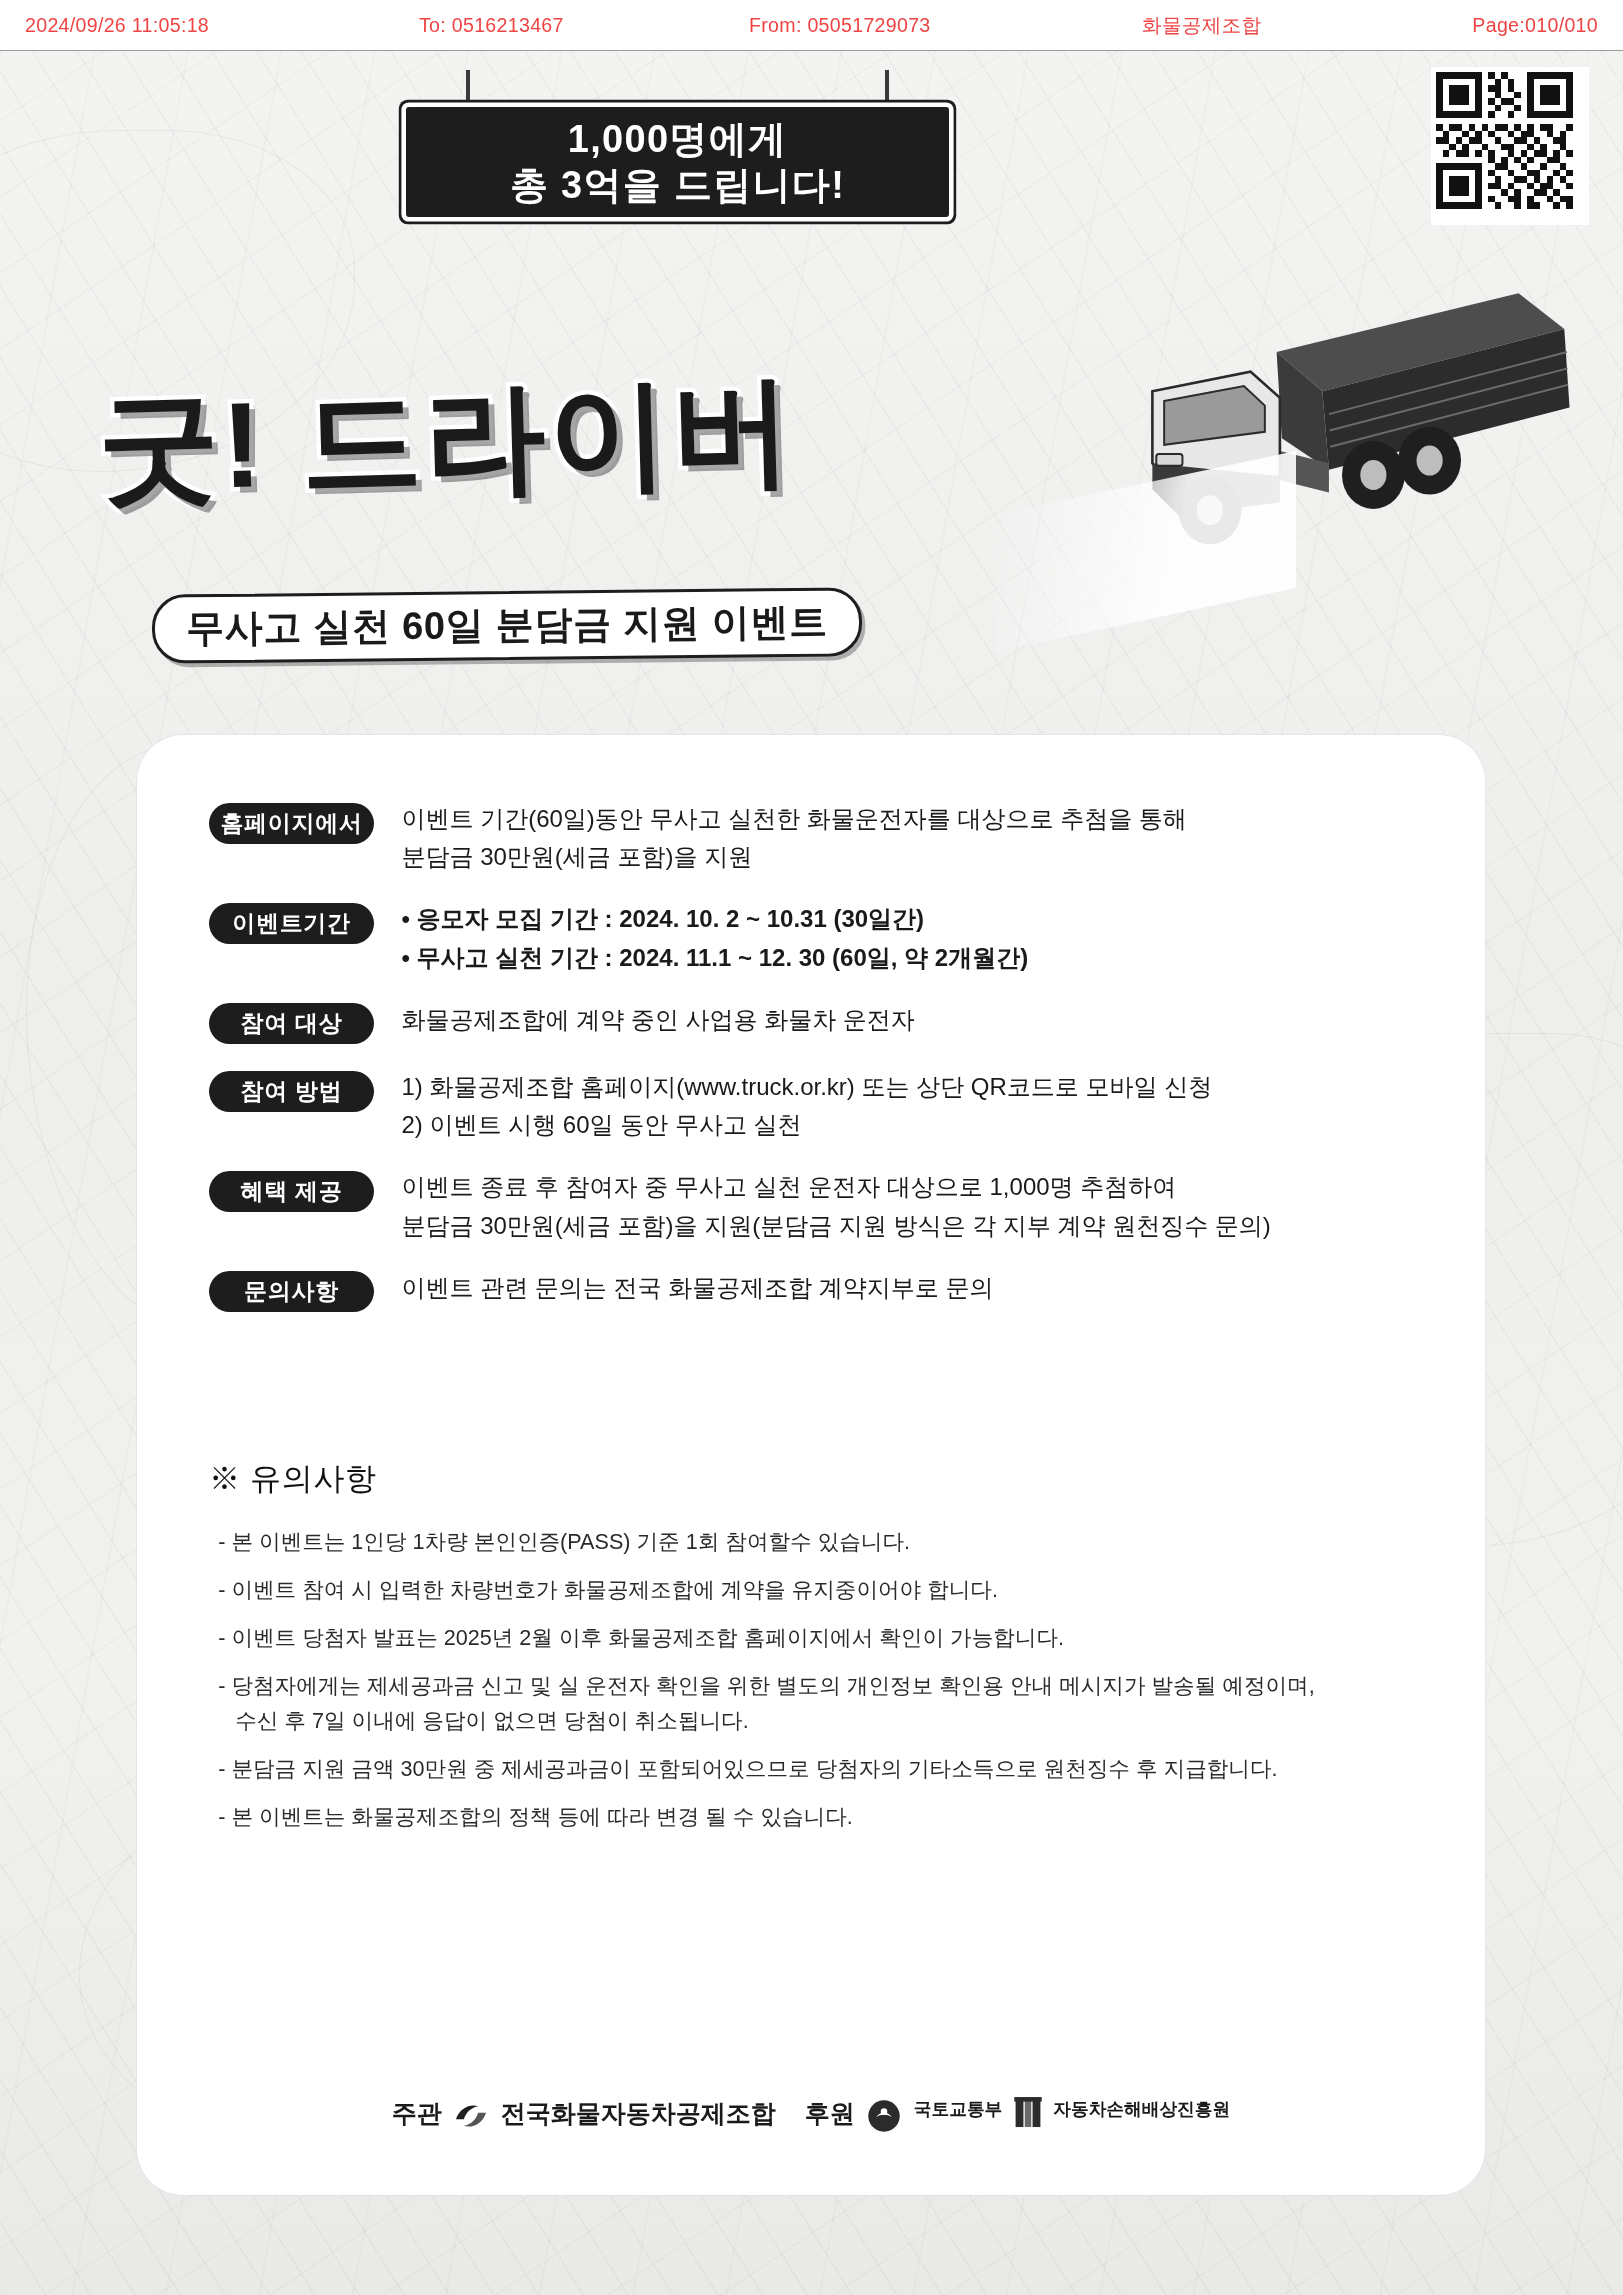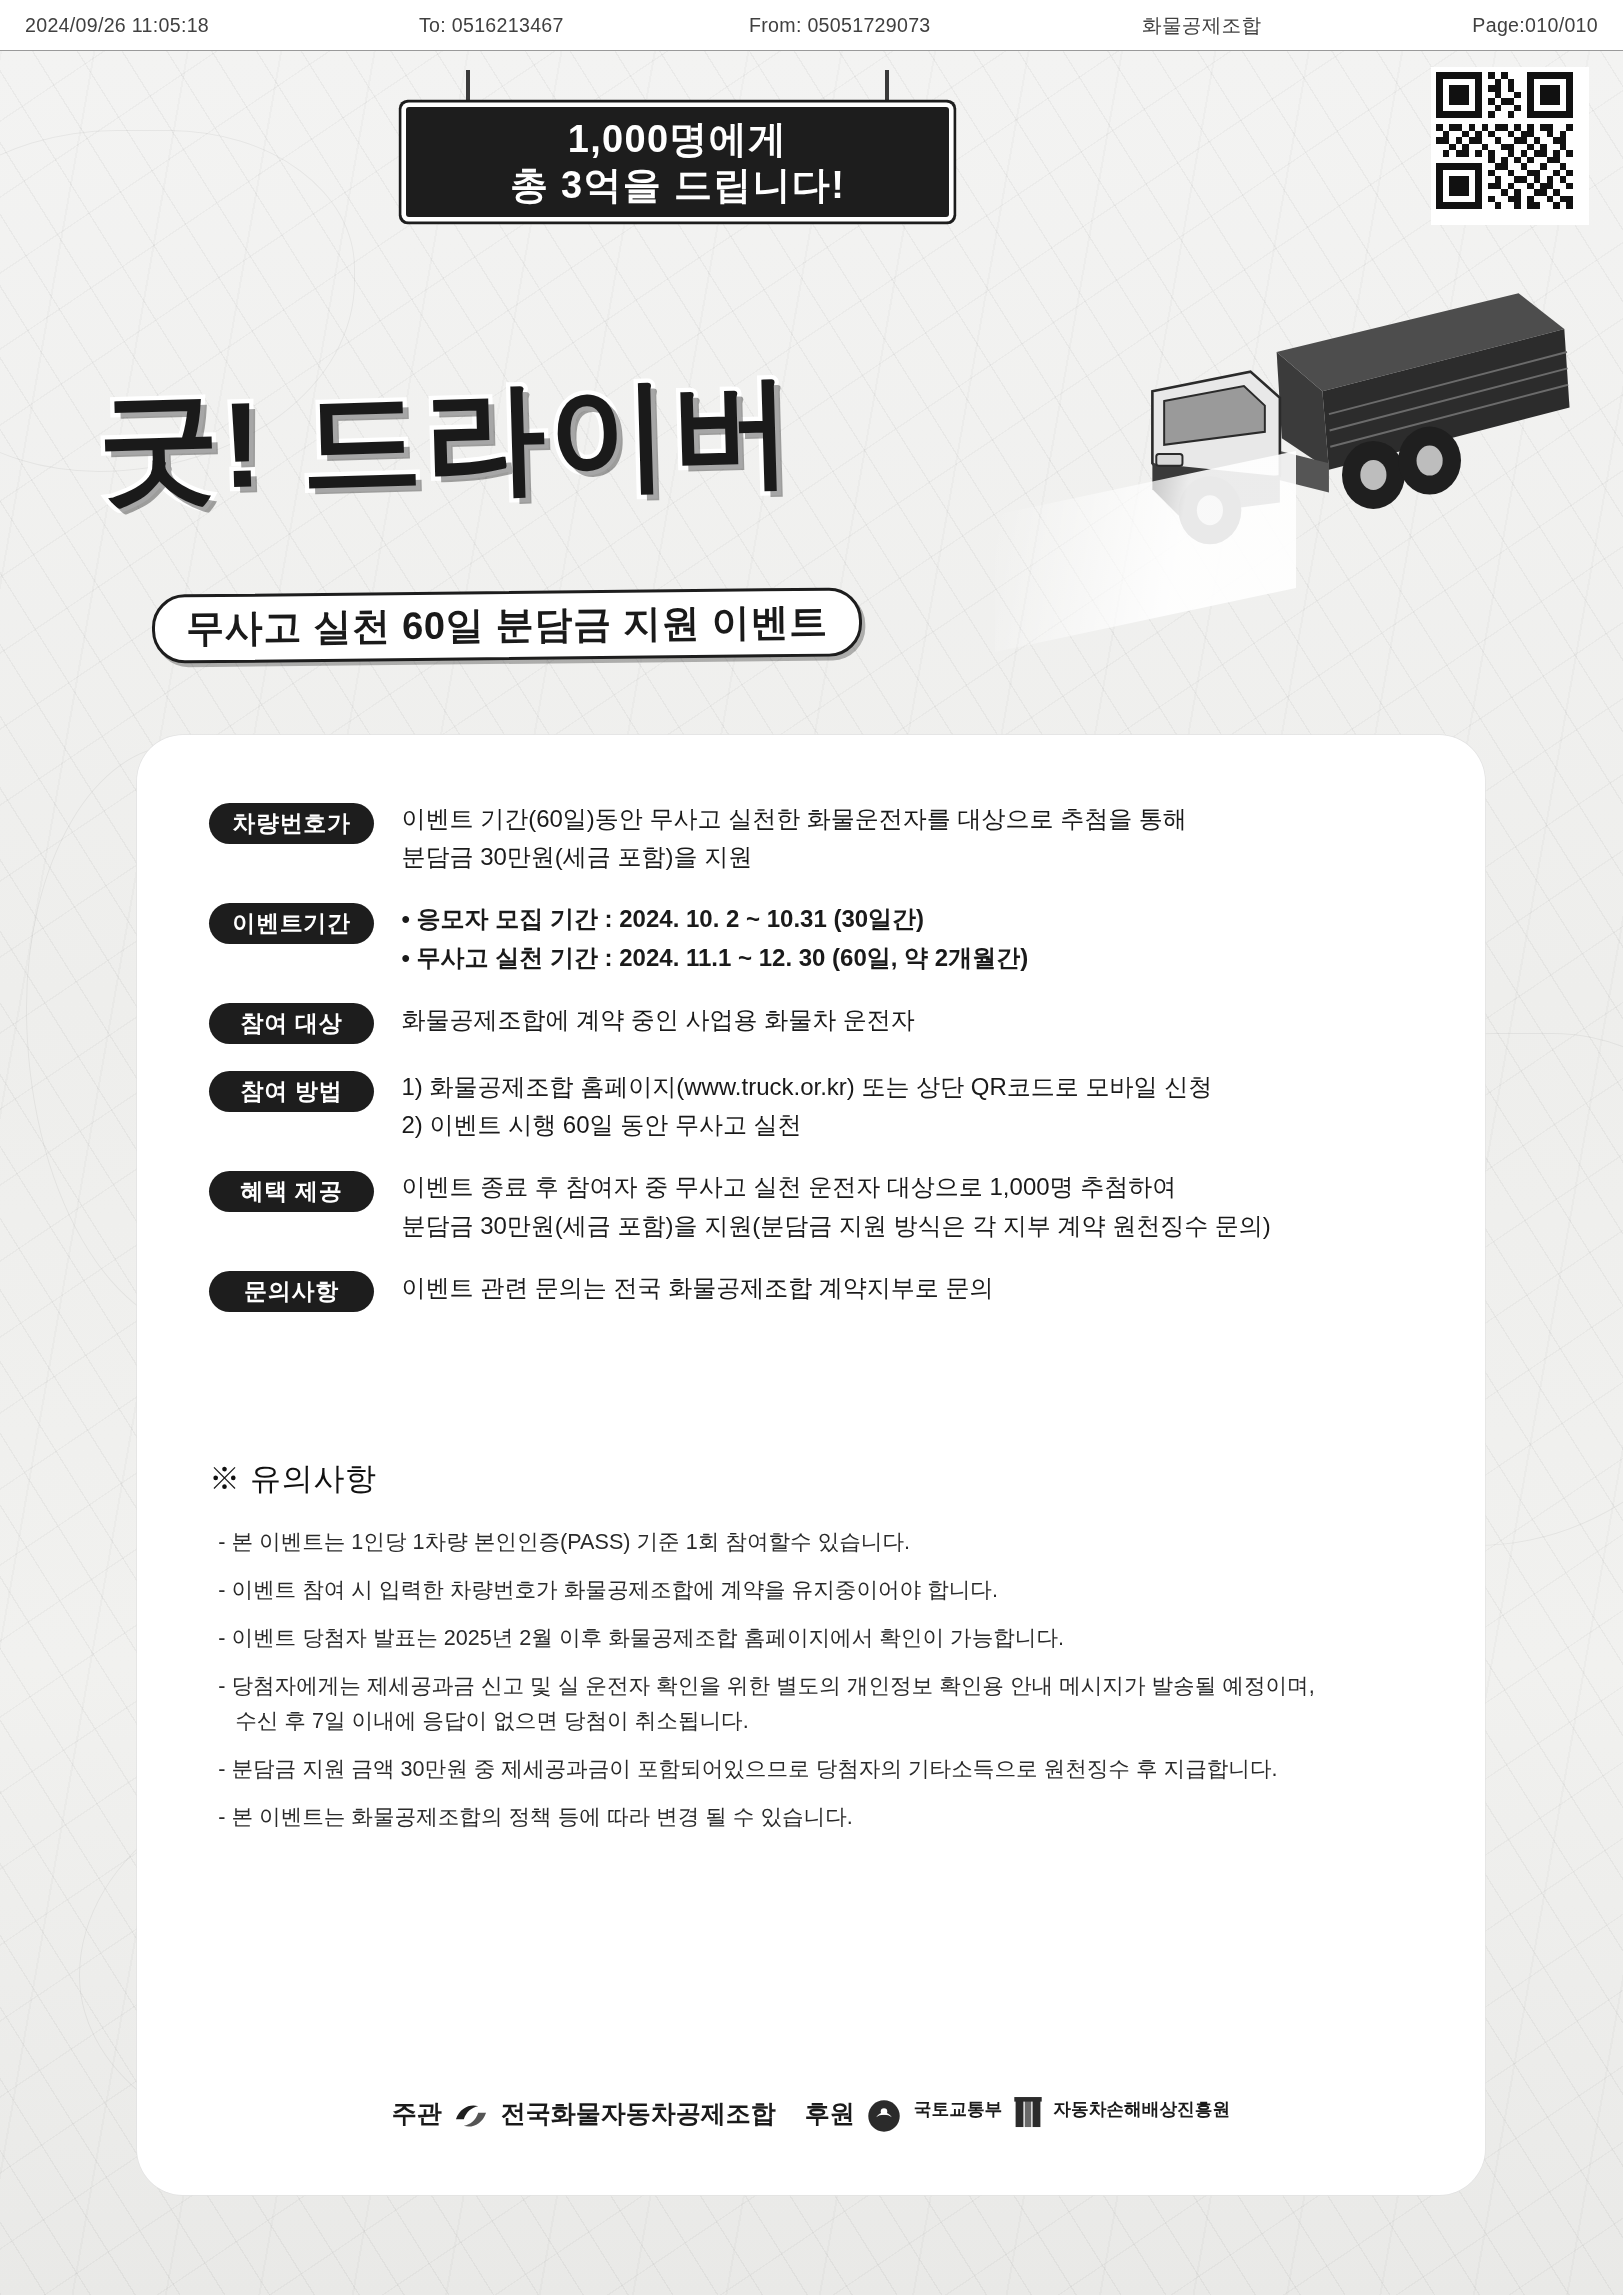--- a/index.html
+++ b/index.html
@@ -18,21 +18,21 @@
 
   
   .fax-header {
     position: absolute;
     top: 0; left: 0;
     width: 1623px;
     height: 51px;
     display: flex;
     align-items: center;
     font-size: 19.6px;
-    color: #404040;
+    color: #ef4444;
     letter-spacing: 0.3px;
   }
   .fax-header .fh-item { white-space: nowrap; }
   .fh-datetime { position: absolute; left: 25px; }
   .fh-to       { position: absolute; left: 419px; }
   .fh-from     { position: absolute; left: 749px; }
   .fh-org      { position: absolute; left: 1142px; }
   .fh-page     { position: absolute; right: 25px; }
   .fax-rule {
     position: absolute;
@@ -433,21 +433,21 @@
   <div class="title-main">굿! 드라이버</div>
   <div class="title-sub-wrap">
     <span class="title-sub">무사고 실천 60일 분담금 지원 이벤트</span>
   </div>
 
   <div class="card">
 
     <div class="info-list">
 
       <div class="info-row">
-        <div class="pill">차량번호가</div>
+        <div class="pill">홈페이지에서</div>
         <div class="info-body">
           <div class="ln">이벤트 기간(60일)동안 무사고 실천한 화물운전자를 대상으로 추첨을 통해</div>
           <div class="ln">분담금 30만원(세금 포함)을 지원</div>
         </div>
       </div>
 
       <div class="info-row">
         <div class="pill">이벤트기간</div>
         <div class="info-body">
           <div class="ln b">• 응모자 모집 기간 : 2024. 10. 2 ~ 10.31 (30일간)</div>

